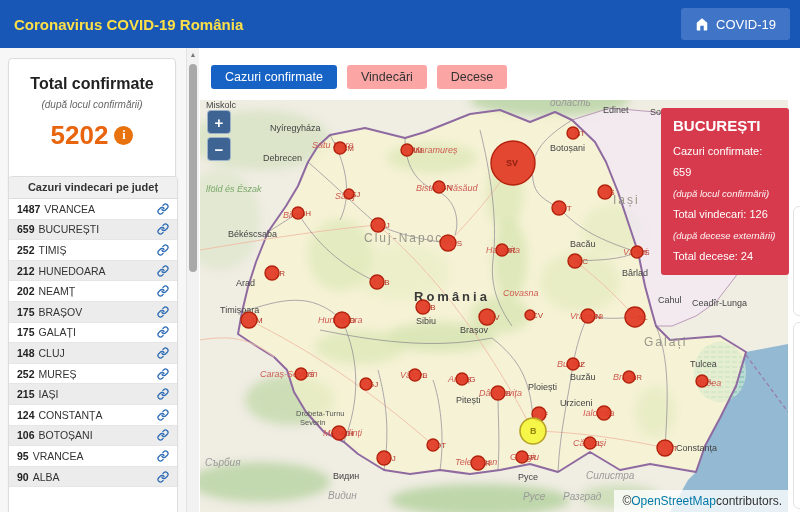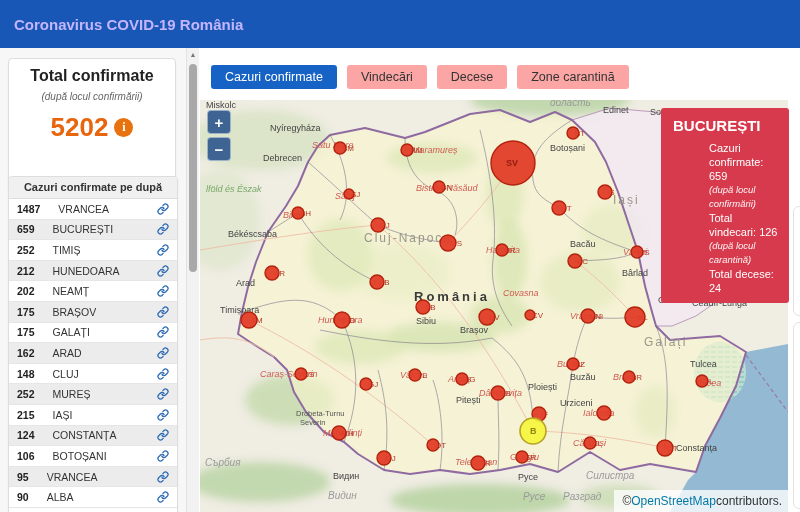--- a/index.html
+++ b/index.html
@@ -1,39 +1,39 @@
 <!DOCTYPE html>
 <html><head>
 <meta charset="utf-8">
 <style>
   html,body{margin:0;padding:0;}
   body{width:800px;height:512px;overflow:hidden;position:relative;background:#fff;
        font-family:"Liberation Sans",sans-serif;-webkit-font-smoothing:antialiased;}
   
   .hdr{position:absolute;left:0;top:0;width:800px;height:48px;background:#1857b6;z-index:30;}
   .hdr-title{position:absolute;left:14px;top:0;height:48px;display:flex;align-items:center;
-             color:#c4b5fd;font-size:15px;font-weight:bold;}
+             color:#fde047;font-size:15px;font-weight:bold;}
   .hdr-btn{position:absolute;right:10px;top:8px;height:32px;padding:0 14px;display:flex;align-items:center;gap:7px;
            background:#3f74c7;border-radius:3px;color:#fff;font-size:13px;cursor:pointer;}
   .hdr-btn svg{width:14px;height:14px;display:block;}
   
   .sidebar{position:absolute;left:0;top:48px;width:186px;bottom:0;background:#f7f7f7;z-index:5;}
   .card{position:absolute;background:#fff;border:1px solid #ddd;border-radius:4px;box-shadow:0 1px 2px rgba(0,0,0,.06);}
-  .card-total{left:8px;top:10px;width:168px;height:136px;text-align:center;padding-top:8px;box-sizing:border-box;}
+  .card-total{left:8px;top:10px;width:168px;height:136px;text-align:center;padding-top:16px;box-sizing:border-box;}
   .tc-title{font-size:16px;font-weight:bold;color:#222;}
   .tc-sub{font-size:10px;font-style:italic;color:#666;margin-top:6px;}
   .tc-val{margin-top:10px;font-size:26px;font-weight:bold;color:#e8650e;display:flex;align-items:center;justify-content:center;gap:6px;}
   .tc-info{width:19px;height:19px;border-radius:50%;background:#e8720e;color:#fff;font-size:12px;font-weight:bold;
            font-family:"Liberation Serif",serif;display:flex;align-items:center;justify-content:center;cursor:pointer;}
   .card-list{left:8px;top:128px;width:168px;height:500px;overflow:hidden;}
   .cl-head{height:21px;line-height:21px;text-align:center;font-size:11px;font-weight:bold;color:#333;
            background:#f0f0f0;border-bottom:1px solid #ddd;border-radius:4px 4px 0 0;}
   .crow{height:19.6px;display:flex;align-items:center;padding:0 8px;border-bottom:1px solid #e6e6e6;font-size:10.5px;color:#333;}
   .crow:nth-child(even){background:#ececec;}
-  .cnum{font-weight:bold;color:#222;margin-right:18px;}
+  .cnum{font-weight:bold;color:#222;margin-right:4px;}
   .cname{flex:1;}
   .clink{width:12px;height:12px;cursor:pointer;}
   .clink svg{width:12px;height:12px;display:block;}
   
   .sb-track{position:absolute;left:186px;top:48px;width:12px;bottom:0;background:#f2f2f2;border-left:1px solid #e2e2e2;z-index:6;}
   .sb-arrow{position:absolute;left:0;top:1px;width:12px;height:12px;font-size:7px;color:#777;text-align:center;line-height:12px;cursor:pointer;}
   .sb-thumb{position:absolute;left:2px;top:16px;width:8px;height:208px;background:#a9a9a9;border-radius:4px;cursor:pointer;}
   
   .main{position:absolute;left:199px;top:48px;right:0;bottom:0;background:#fff;}
   .tabs{position:absolute;left:12px;top:17px;display:flex;gap:10px;}
@@ -41,21 +41,21 @@
   .tab.active{background:#1663c5;color:#fff;}
   
   .map{position:absolute;left:1px;top:52px;width:588px;height:412px;background:#86efac;overflow:hidden;}
   .map svg{position:absolute;left:0;top:0;}
   .zoomctl{position:absolute;left:7px;top:10px;z-index:12;}
   .zbtn{width:22px;height:22px;margin-bottom:3px;background:#3d6493;border:1px solid rgba(255,255,255,.5);border-radius:4px;
         color:#fff;font-size:15px;font-weight:bold;display:flex;align-items:center;justify-content:center;cursor:pointer;}
   .infobox{position:absolute;right:0;top:8px;width:128px;background:#d63a4c;border-radius:3px;color:#fff;
            padding:9px 10px 8px 12px;z-index:13;box-sizing:border-box;}
   .ib-title{font-size:15px;font-weight:bold;margin-bottom:7px;}
-  .ib-line{font-size:11px;line-height:14px;margin-left:36px;}
+  .ib-line{font-size:11px;line-height:21px;}
   .ib-line.it{font-style:italic;font-size:9.5px;opacity:.95;}
   .attr{position:absolute;right:0;bottom:0;height:16px;padding:3px 6px 3px 8px;background:rgba(255,255,255,.78);
         font-size:12px;color:#333;z-index:12;display:flex;align-items:center;}
   .attr a{color:#0078a8;text-decoration:none;cursor:pointer;}
   
   .edgecard{position:absolute;background:#fff;border:1px solid #e2e2e2;border-radius:6px;z-index:2;}
   
   text{font-family:"Liberation Sans",sans-serif;}
   .ml-city{font-size:9px;fill:#444;}
   .ml-citysm{font-size:7.5px;fill:#555;}
@@ -68,33 +68,41 @@
   .ml-code-big{font-size:9px;fill:#8f1d10;font-weight:bold;}
   .ml-code-b{font-size:9px;fill:#938413;font-weight:bold;}
   .marker-red{fill:#e23d28;stroke:#b3220c;stroke-width:1.4;fill-opacity:.95;cursor:pointer;}
   .marker-capital{fill:#f5f53c;stroke:#b6a226;stroke-width:1.6;fill-opacity:.92;cursor:pointer;}
 </style>
 </head>
 <body>
 
 <div class="hdr">
   <div class="hdr-title">Coronavirus COVID-19 România</div>
+  <div class="hdr-btn">
+    <span>
+        <svg viewBox="0 0 24 24">
+          <path d="M3 10l9-8 9 8v12a1 1 0 0 1-1 1h-5v-8H9v8H4a1 1 0 0 1-1-1z" fill="#fff"></path>
+        </svg>
+      </span>
+    <span>COVID-19</span>
+  </div>
 </div>
 
 <div class="sidebar">
   <div class="card card-total">
     <div class="tc-title">Total confirmate</div>
     <div class="tc-sub">(după locul confirmării)</div>
     <div class="tc-val">
       <span>5202</span>
       <span class="tc-info">i</span>
     </div>
   </div>
   <div class="card card-list">
-    <div class="cl-head">Cazuri confirmate pe după</div>
+    <div class="cl-head">Cazuri vindecari pe județ</div>
     <div id="county-rows">
         <div class="crow">
           <span class="cnum">1487</span>
           <span class="cname">VRANCEA</span>
           <span class="clink">
             <svg viewBox="0 0 24 24" fill="none" stroke="#2f6db5" stroke-width="2.6" stroke-linecap="round">
               <path d="M10 13a5 5 0 0 0 7.54.54l3-3a5 5 0 0 0-7.07-7.07l-1.72 1.71"></path>
               <path d="M14 11a5 5 0 0 0-7.54-.54l-3 3a5 5 0 0 0 7.07 7.07l1.71-1.71"></path>
             </svg>
           </span>
@@ -145,30 +153,20 @@
           <span class="clink">
             <svg viewBox="0 0 24 24" fill="none" stroke="#2f6db5" stroke-width="2.6" stroke-linecap="round">
               <path d="M10 13a5 5 0 0 0 7.54.54l3-3a5 5 0 0 0-7.07-7.07l-1.72 1.71"></path>
               <path d="M14 11a5 5 0 0 0-7.54-.54l-3 3a5 5 0 0 0 7.07 7.07l1.71-1.71"></path>
             </svg>
           </span>
         </div>
         <div class="crow">
           <span class="cnum">175</span>
           <span class="cname">GALAȚI</span>
-          <span class="clink">
-            <svg viewBox="0 0 24 24" fill="none" stroke="#2f6db5" stroke-width="2.6" stroke-linecap="round">
-              <path d="M10 13a5 5 0 0 0 7.54.54l3-3a5 5 0 0 0-7.07-7.07l-1.72 1.71"></path>
-              <path d="M14 11a5 5 0 0 0-7.54-.54l-3 3a5 5 0 0 0 7.07 7.07l1.71-1.71"></path>
-            </svg>
-          </span>
-        </div>
-        <div class="crow">
-          <span class="cnum">162</span>
-          <span class="cname">ARAD</span>
           <span class="clink">
             <svg viewBox="0 0 24 24" fill="none" stroke="#2f6db5" stroke-width="2.6" stroke-linecap="round">
               <path d="M10 13a5 5 0 0 0 7.54.54l3-3a5 5 0 0 0-7.07-7.07l-1.72 1.71"></path>
               <path d="M14 11a5 5 0 0 0-7.54-.54l-3 3a5 5 0 0 0 7.07 7.07l1.71-1.71"></path>
             </svg>
           </span>
         </div>
         <div class="crow">
           <span class="cnum">148</span>
           <span class="cname">CLUJ</span>
@@ -245,21 +243,20 @@
 <div class="sb-track">
   <div class="sb-arrow">▲</div>
   <div class="sb-thumb"></div>
 </div>
 
 <div class="main">
   <div class="tabs">
     <div class="tab active">Cazuri confirmate</div>
     <div class="tab">Vindecări</div>
     <div class="tab">Decese</div>
-    <div class="tab">Zone carantină</div>
   </div>
 
   <div class="map">
     <svg id="map-svg" viewBox="0 0 588 412" width="588" height="412">
       <defs>
         <filter id="soft" x="-40%" y="-40%" width="180%" height="180%">
             <feGaussianBlur stdDeviation="5"></feGaussianBlur>
           </filter>
         <pattern id="marsh" width="7" height="5" patternUnits="userSpaceOnUse">
           <rect width="7" height="5" fill="#bfe0d4"></rect>
@@ -499,20 +496,20 @@
       <span> contributors.</span>
     </div>
   </div>
 
   <div class="infobox" style="top:60px;right:11px;">
     <div class="ib-title">BUCUREȘTI</div>
     <div id="ib-lines">
         <div class="ib-line">Cazuri confirmate: 659</div>
         <div class="ib-line it">(după locul confirmării)</div>
         <div class="ib-line">Total vindecari: 126</div>
-        <div class="ib-line it">(după locul carantină)</div>
+        <div class="ib-line it">(după decese externării)</div>
         <div class="ib-line">Total decese: 24</div>
       </div>
   </div>
 </div>
 
 <div class="edgecard" style="left:793px;top:206px;width:30px;height:108px;"></div>
 <div class="edgecard" style="left:793px;top:322px;width:30px;height:185px;"></div>
 
 </body></html>

